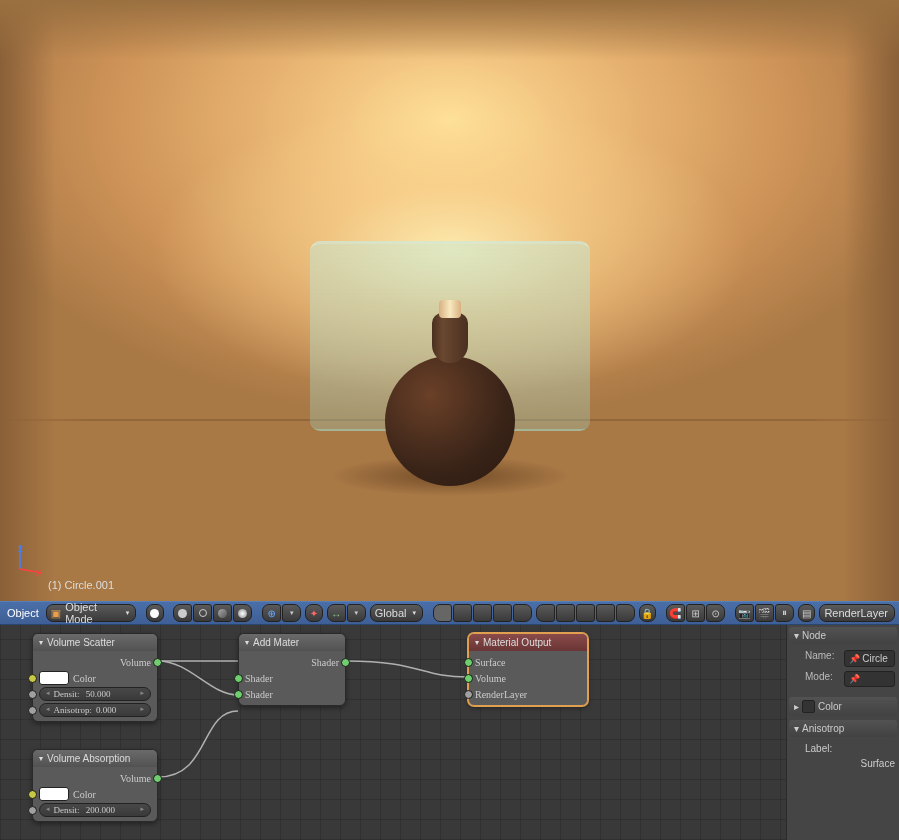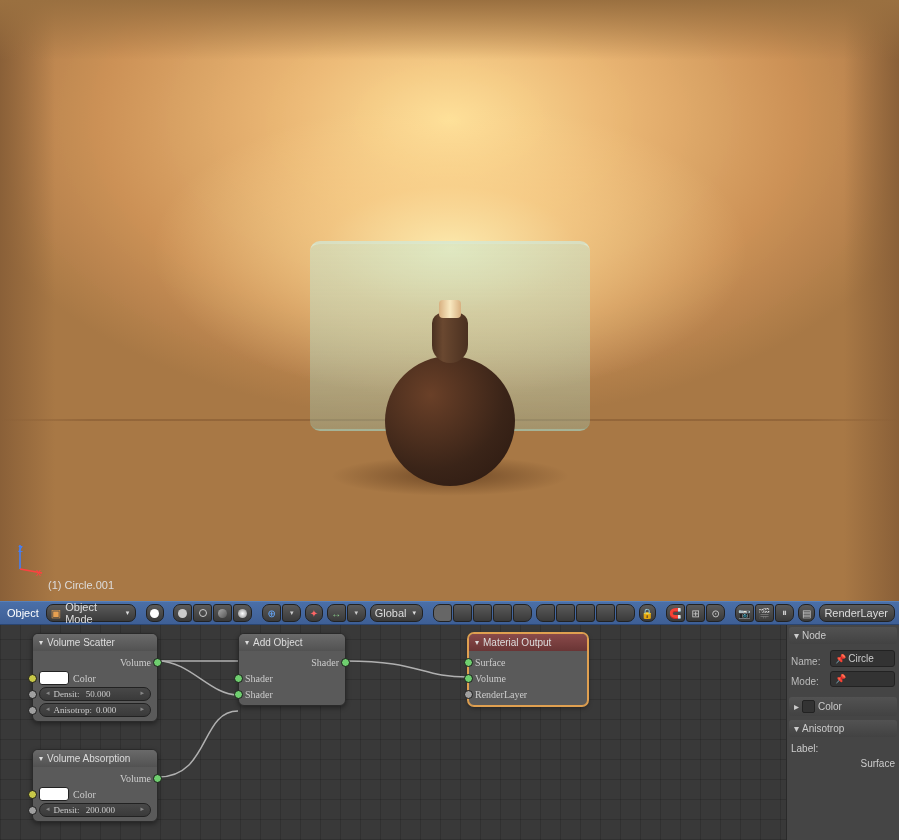--- a/index.html
+++ b/index.html
@@ -68,21 +68,21 @@
 .num-field::after { content: "▸"; font-size: 7px; color: #888; }
 .num-field span { flex: 1; text-align: left; padding: 0 2px; }
 
 .link { position: absolute; pointer-events: none; }
 .link path { stroke: #b0b0b0; stroke-width: 1.5; fill: none; }
 
 .side-panel { position: absolute; right: 0; top: 625px; bottom: 0; width: 113px; background: #454545; border-left: 1px solid #2a2a2a; padding: 2px; overflow: hidden; }
 .panel-section { margin-bottom: 4px; }
 .panel-hdr { background: linear-gradient(180deg, #525252, #424242); padding: 3px 5px; font-size: 10px; border-radius: 3px; display: flex; align-items: center; gap: 3px; cursor: pointer; }
 .panel-body { padding: 4px 2px; }
-.prop-row { display: flex; align-items: flex-end; gap: 3px; padding: 2px 0; font-size: 10px; }
+.prop-row { display: flex; align-items: flex-start; gap: 3px; padding: 2px 0; font-size: 10px; margin-left: 14px; }
 .prop-row label { width: 36px; color: #bbb; }
 .prop-input { flex: 1; background: #333; border: 1px solid #222; border-radius: 3px; padding: 2px 4px; color: #ccc; overflow: hidden; white-space: nowrap; display: flex; align-items: center; gap: 2px; }
 .prop-input .ico { font-size: 9px; }
 .chk { width: 13px; height: 13px; background: #333; border: 1px solid #222; border-radius: 2px; }
 </style>
 </head>
 <body>
 
 <div class="viewport">
   <div class="render-img">
@@ -268,21 +268,21 @@
           <div class="num-field">
             <span><span>Densit:</span> <span>200.000</span></span>
           </div>
         </div>
     </div>
   </div>
 
   <div class="node" style="left:238px;top:8px;width:108px">
     <div class="node-header">
       <span class="collapse-tri">▾</span>
-      <span>Add Object</span>
+      <span>Add Mater</span>
     </div>
     <div class="node-body">
       <div class="node-row">
           <span>Shader</span>
           <span class="socket out shader"></span>
         </div>
       <div class="node-row left">
           <span class="socket in shader"></span>
           <span>Shader</span>
         </div>

